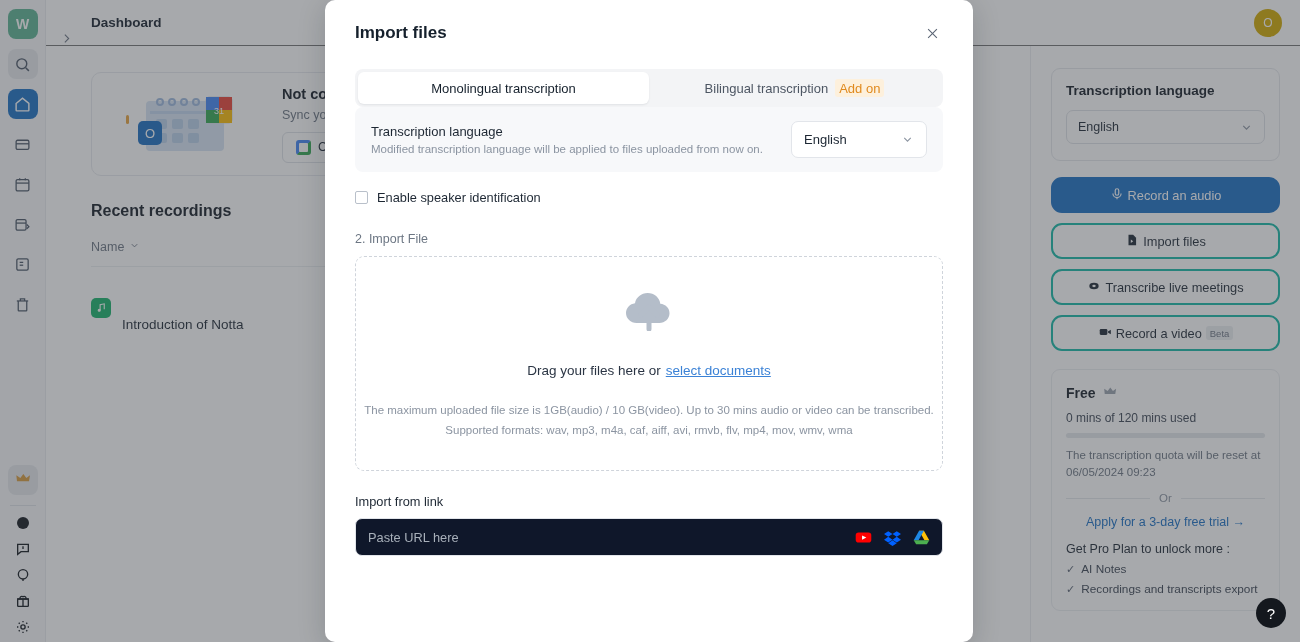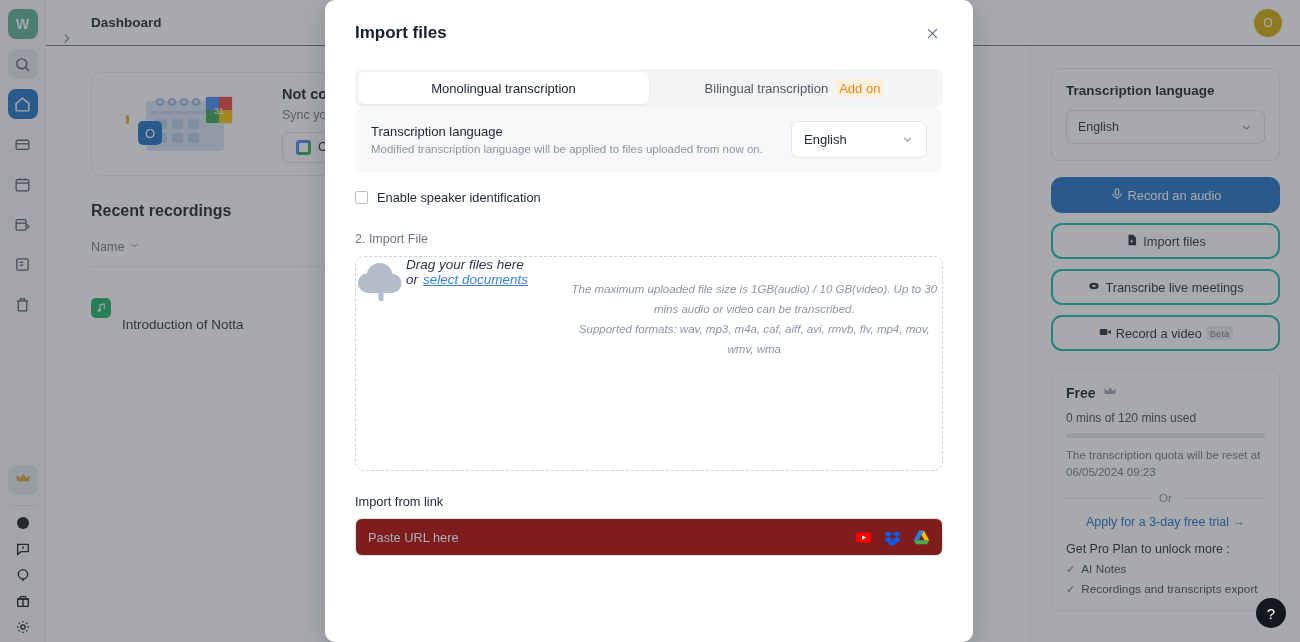--- a/index.html
+++ b/index.html
@@ -160,32 +160,32 @@
   }
   .lang-sel .chev { margin-left: auto; color: #8b94a1; display:flex; }
   .lang-sel .chev svg { width: 13px; height: 13px; }
 
   .chkrow { display: flex; align-items: center; gap: 9px; margin-top: 18px; }
   .chkbox { width: 13px; height: 13px; border: 1px solid #b9c0ca; border-radius: 2px; background: #fff; }
   .chklbl { font-size: 12.8px; color: #1d2733; }
 
   .dropzone {
     margin-top: 10px; height: 215px; border: 1px dashed #cfd4db; border-radius: 9px;
-    display: flex; flex-direction: row; justify-content: center; font-style: italic;
+    display: flex; flex-direction: column; align-items: center; justify-content: center;
   }
   .cloud-ico { width: 50px; height: 44px; margin-bottom: 32px; }
   .dz-main { font-size: 13.5px; color: #2b3544; }
   .dz-main a { color: #3b82d6; margin-left: 5px; }
   .dz-sub { font-size: 11.5px; color: #8b94a1; text-align: center; margin-top: 22px; line-height: 1.75; }
 
   .link-label { font-size: 12.8px; color: #1d2733; margin-top: 23px; }
   .link-row { display: flex; align-items: center; gap: 16px; margin-top: 9px; }
   .url-input {
     flex: 1; height: 38px; border: 1px solid #e2e5ea; border-radius: 7px;
-    display: flex; align-items: center; padding: 0 12px; background: #7f1d1d;
+    display: flex; align-items: center; padding: 0 12px; background: #0f172a;
   }
   .url-ph { font-size: 12.8px; color: #a8b0ba; }
   .svc-icons { margin-left: auto; display: flex; align-items: center; gap: 12px; }
   .svc { width: 17px; height: 17px; display: flex; align-items: center; justify-content: center; }
   .svc svg { width: 17px; height: 17px; }
   .upload-btn {
     width: 115px; height: 38px; border-radius: 7px; background: #eceef1; color: #a8b0ba;
     display: flex; align-items: center; justify-content: center; font-size: 13px;
   }
 

